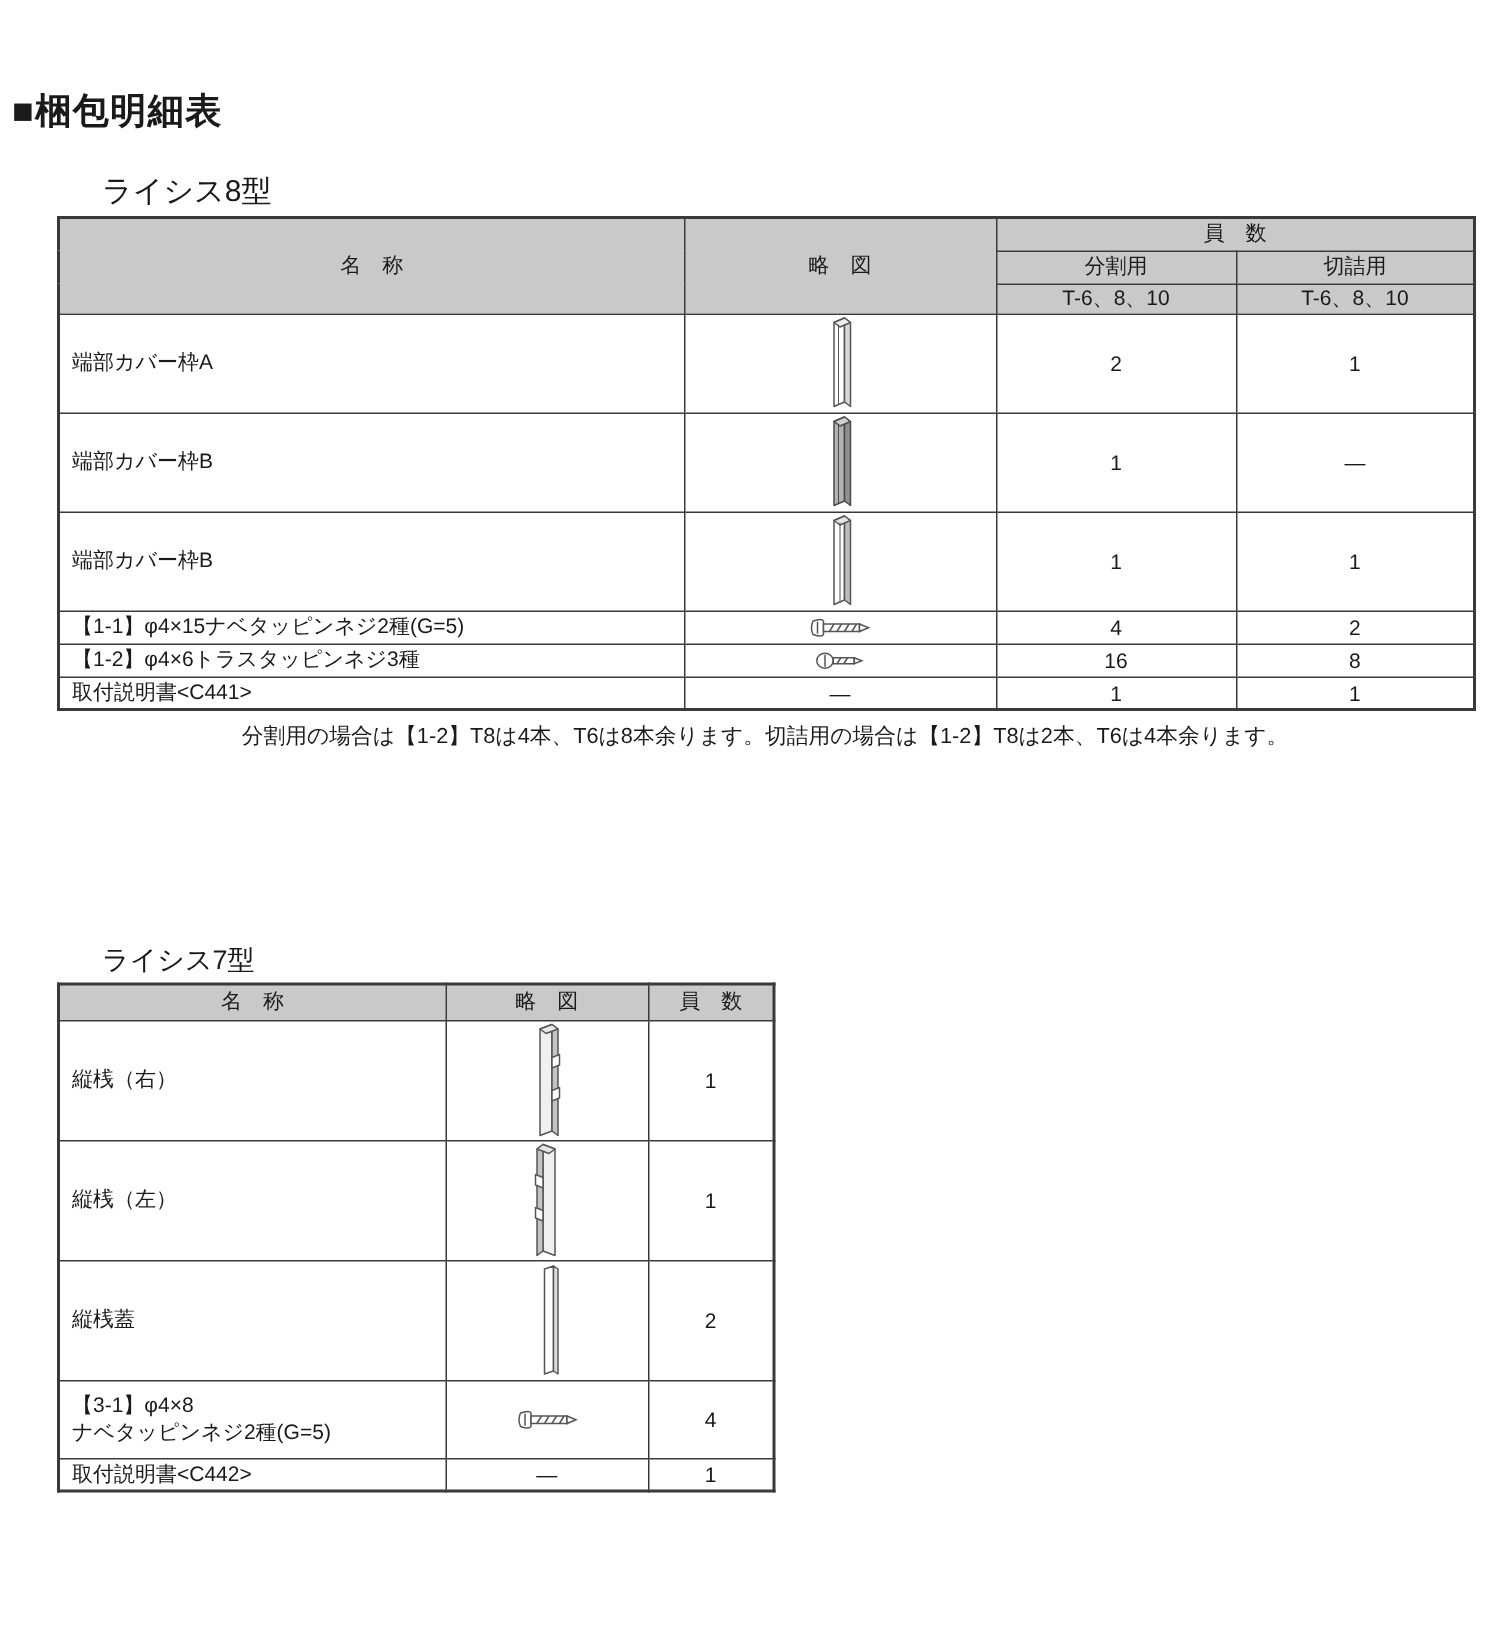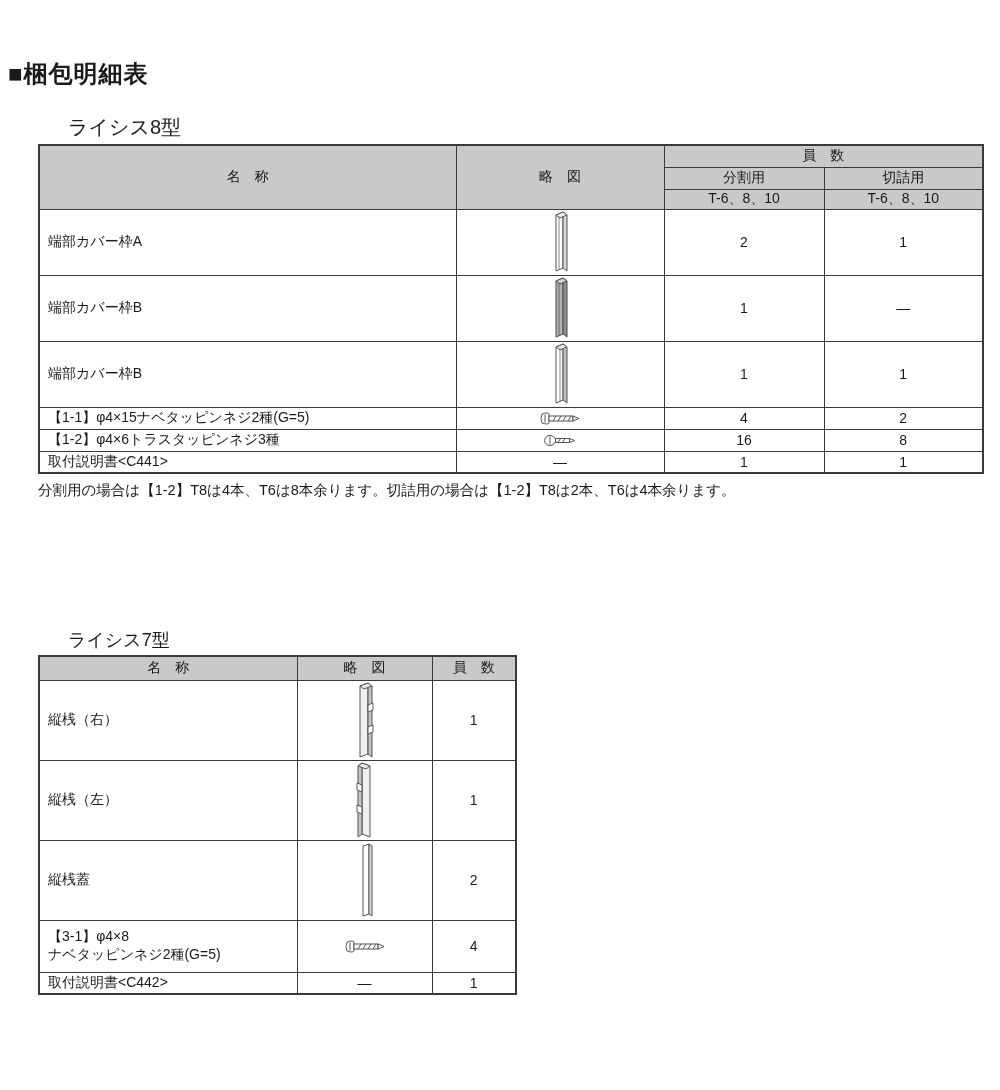--- a/index.html
+++ b/index.html
@@ -67,21 +67,21 @@
     padding-left: 8px;
     white-space: pre-line;
   }
   td.center { text-align: center; }
 
   .note {
     margin-left: 38px;
     width: 944px;
     margin-top: 7px;
     font-size: 14.5px;
-    text-align: left;
+    text-align: center;
   }
 
   .sketch-cell { text-align: center; }
   svg { display: inline-block; vertical-align: middle; }
 </style>
 </head>
 <body>
 
 <h1 class="doc-title">■梱包明細表</h1>
 

